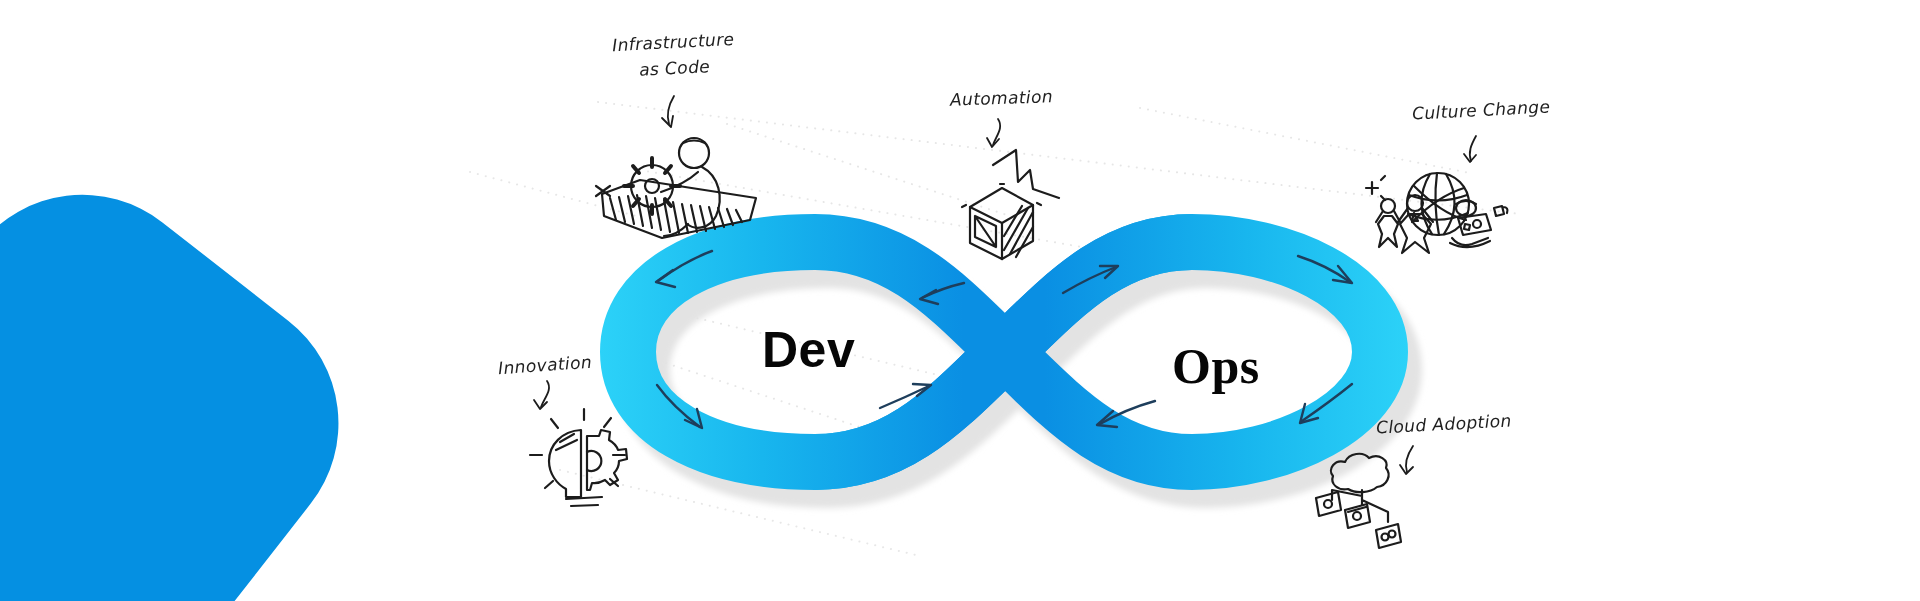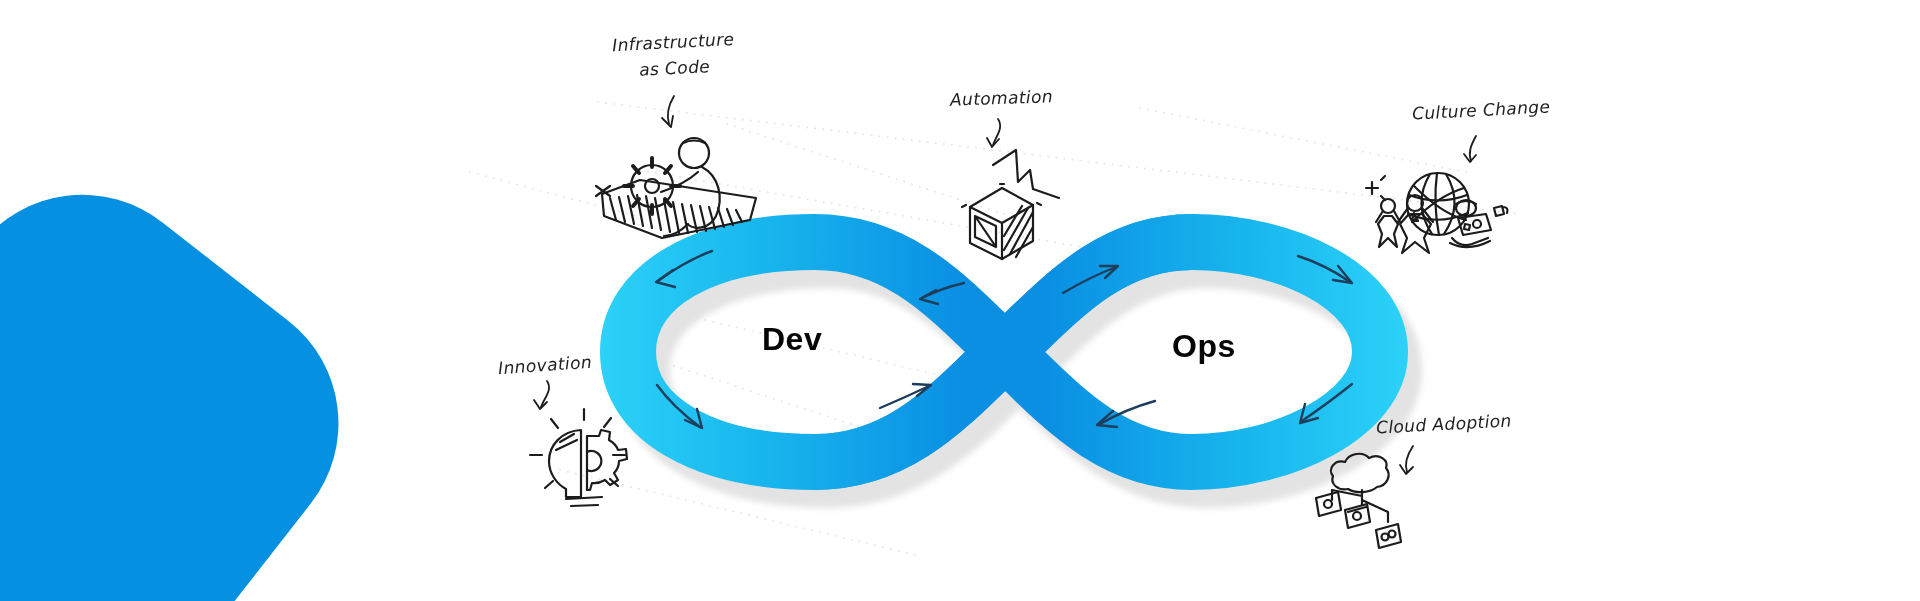--- a/index.html
+++ b/index.html
@@ -1,20 +1,20 @@
 <!DOCTYPE html>
 <html><head>
 <meta charset="utf-8">
 <style>
   html,body{margin:0;padding:0;background:#fff;}
   #stage{position:relative;width:1920px;height:601px;overflow:hidden;background:#ffffff;
          font-family:"Liberation Sans", sans-serif;}
   #scene{position:absolute;left:0;top:0;z-index:1;}
   .overlay{position:absolute;z-index:2;color:#000;}
-  .loop-word{font-family:"Liberation Sans", sans-serif;font-weight:700;font-size:32px;
+  .loop-word{font-family:"Liberation Sans", sans-serif;font-weight:700;font-size:50px;
              letter-spacing:0.5px;color:#060606;white-space:nowrap;text-align:right;}
   .hand-label{font-family:"DejaVu Sans", sans-serif;font-style:italic;font-size:17px;
               color:#1f1f1f;letter-spacing:0.4px;white-space:nowrap;text-align:center;}
   .two-line{line-height:1.5;}
 </style>
 </head>
 <body>
 
 <div id="stage">
 
@@ -177,21 +177,21 @@
           <path d="M534,400 L540,409 L547,402"></path>
     </g>
     <g>
       <path d="M1413,446 C1407,455 1404,463 1407,472"></path>
           <path d="M1400,465 L1406,474 L1413,467"></path>
     </g>
   </g>
 </svg>
 
 <div class="overlay loop-word" style="left:762px;top:321px;">Dev</div>
-<div class="overlay loop-word" style="left:1172px;top:328px;">Ops</div>
+<div class="overlay loop-word" style="left:1172px;top:337px;font-family:Liberation Serif, serif;">Ops</div>
 
 <div class="overlay hand-label two-line" style="left:600px;top:30px;width:148px;transform:rotate(-3deg);">
   <div>Infrastructure</div>
   <div>as Code</div>
 </div>
 
 <div class="overlay hand-label" style="left:950px;top:88px;transform:rotate(-2deg);">Automation</div>
 
 <div class="overlay hand-label" style="left:1412px;top:100px;transform:rotate(-3deg);">Culture Change</div>
 

